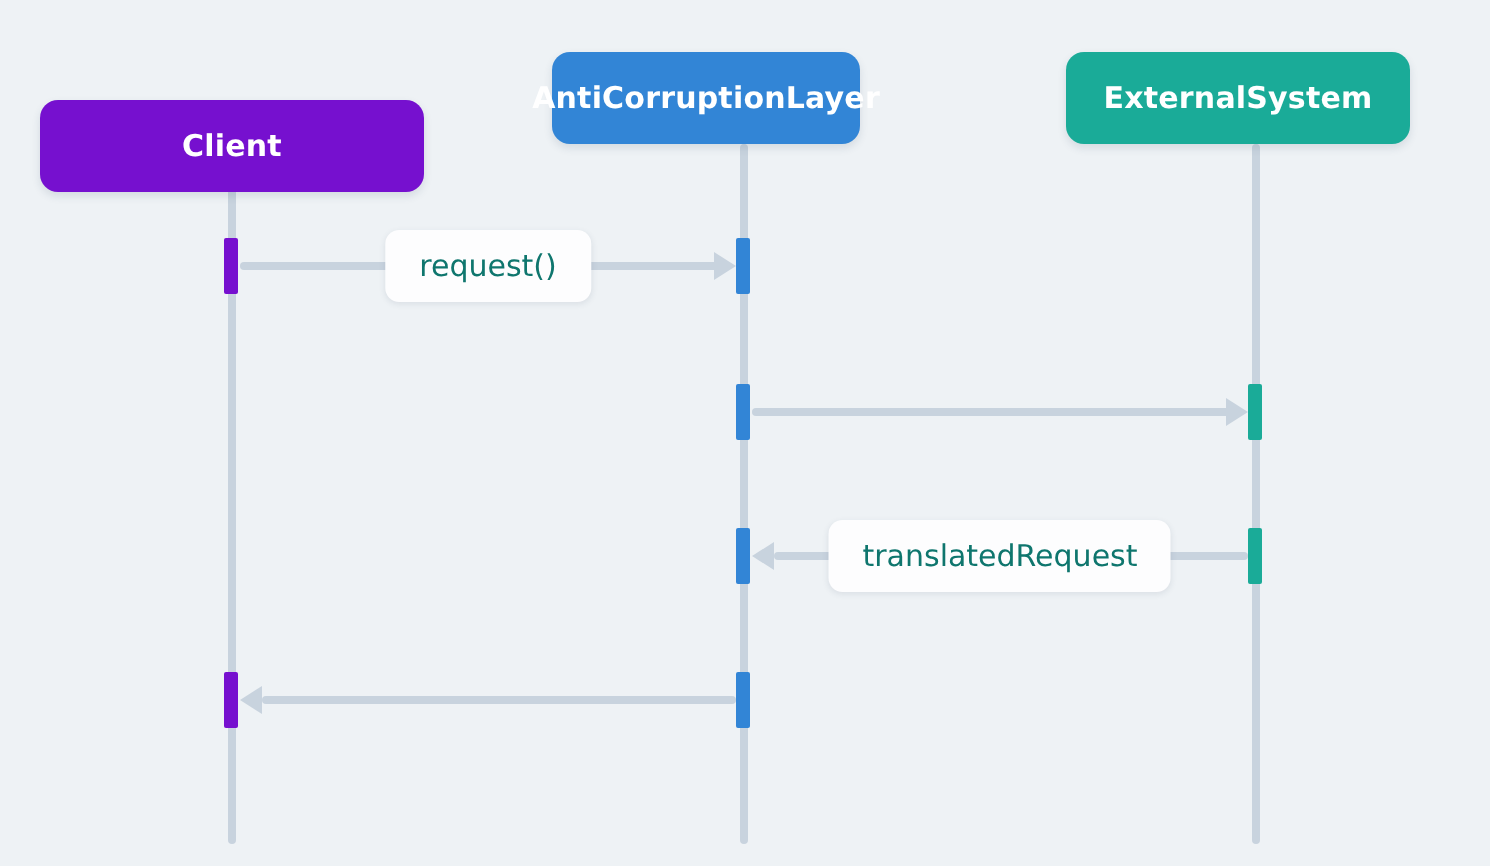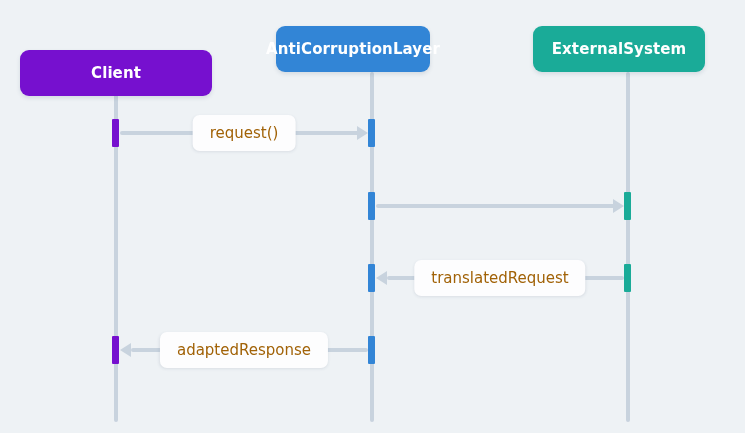--- a/index.html
+++ b/index.html
@@ -70,21 +70,21 @@
     border-top: 7px solid transparent;
     border-bottom: 7px solid transparent;
     border-right: 11px solid #c8d3de;
   }
 
   
   .msg-label {
     position: absolute;
     transform: translate(-50%, -50%);
     background: #fdfdfe;
-    color: #a16207;
+    color: #0f766e;
     font-size: 15px;
     padding: 9px 17px;
     border-radius: 7px;
     white-space: nowrap;
     box-shadow: 0 1px 3px rgba(40, 60, 90, 0.10);
   }
 </style>
 </head>
 <body>
 
@@ -124,15 +124,14 @@
 
   <div class="msg-line" style="left:376px; top:204px; width:240px;"></div>
   <div class="arrowhead right" style="left:613px; top:199px;"></div>
 
   <div class="msg-line" style="left:387px; top:276px; width:237px;"></div>
   <div class="arrowhead left" style="left:376px; top:271px;"></div>
   <div class="msg-label" style="left:500px; top:278px;">translatedRequest</div>
 
   <div class="msg-line" style="left:131px; top:348px; width:237px;"></div>
   <div class="arrowhead left" style="left:120px; top:343px;"></div>
-  <div class="msg-label" style="left:244px; top:350px;">adaptedResponse</div>
 
 </div>
 
 </body></html>

